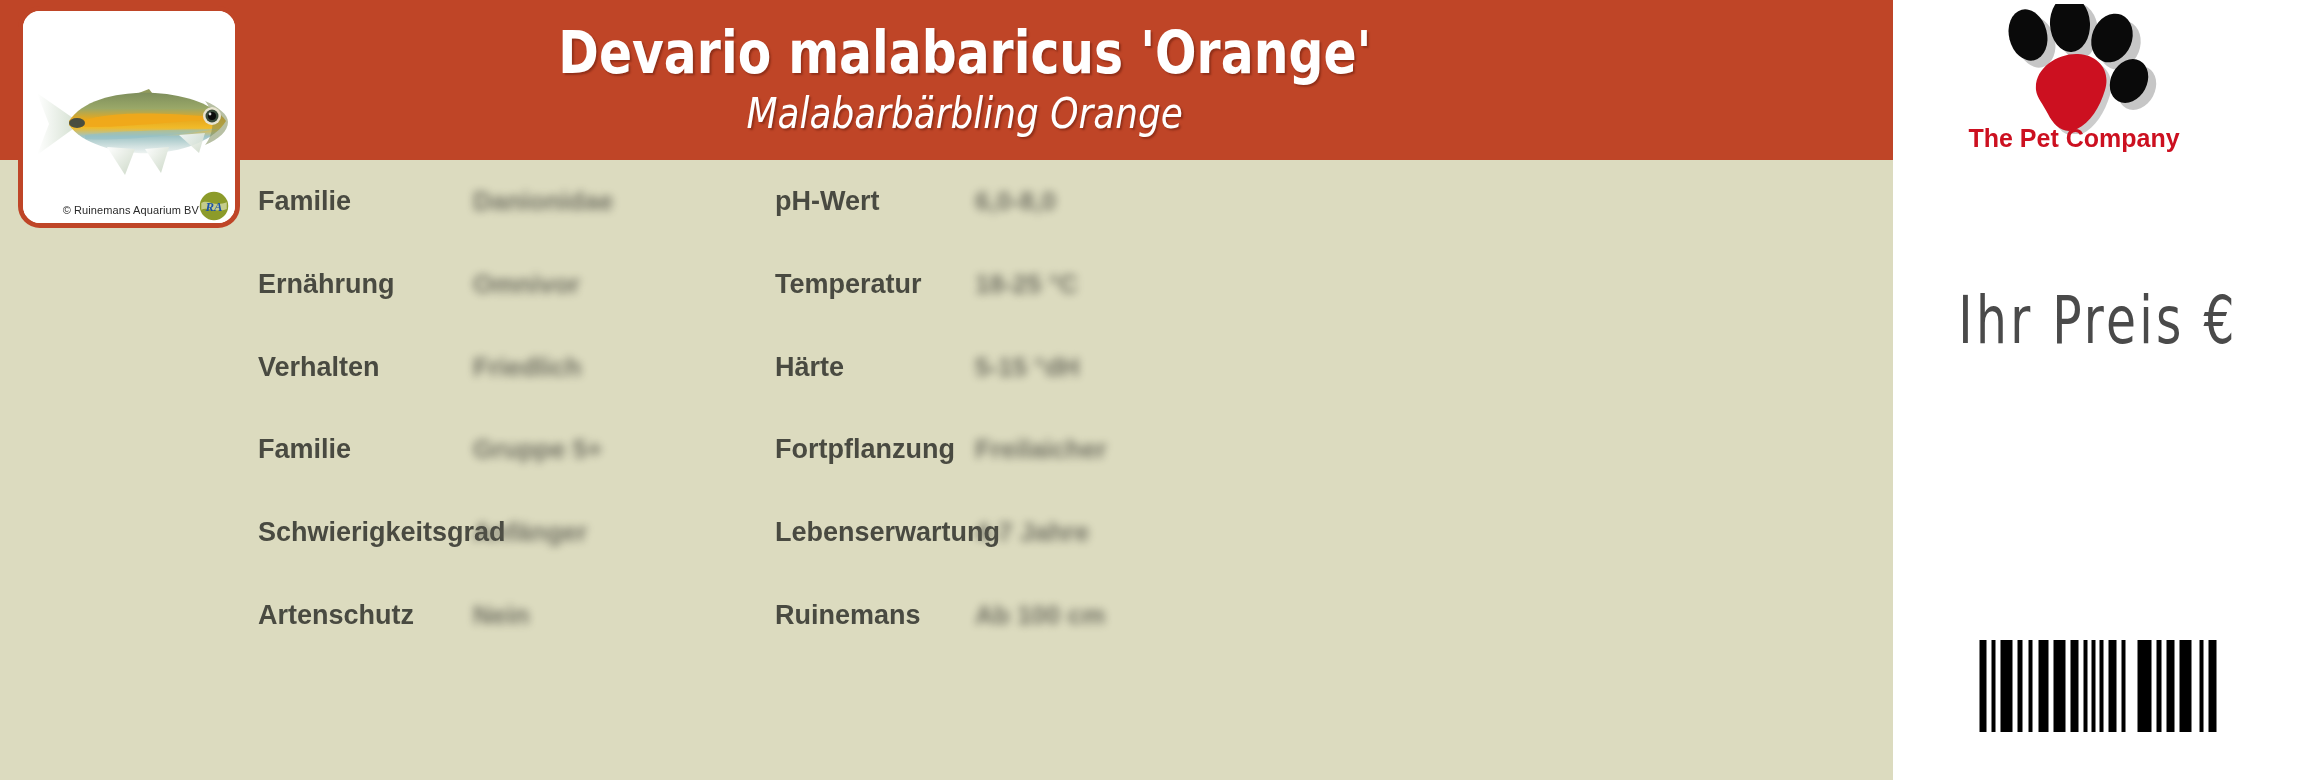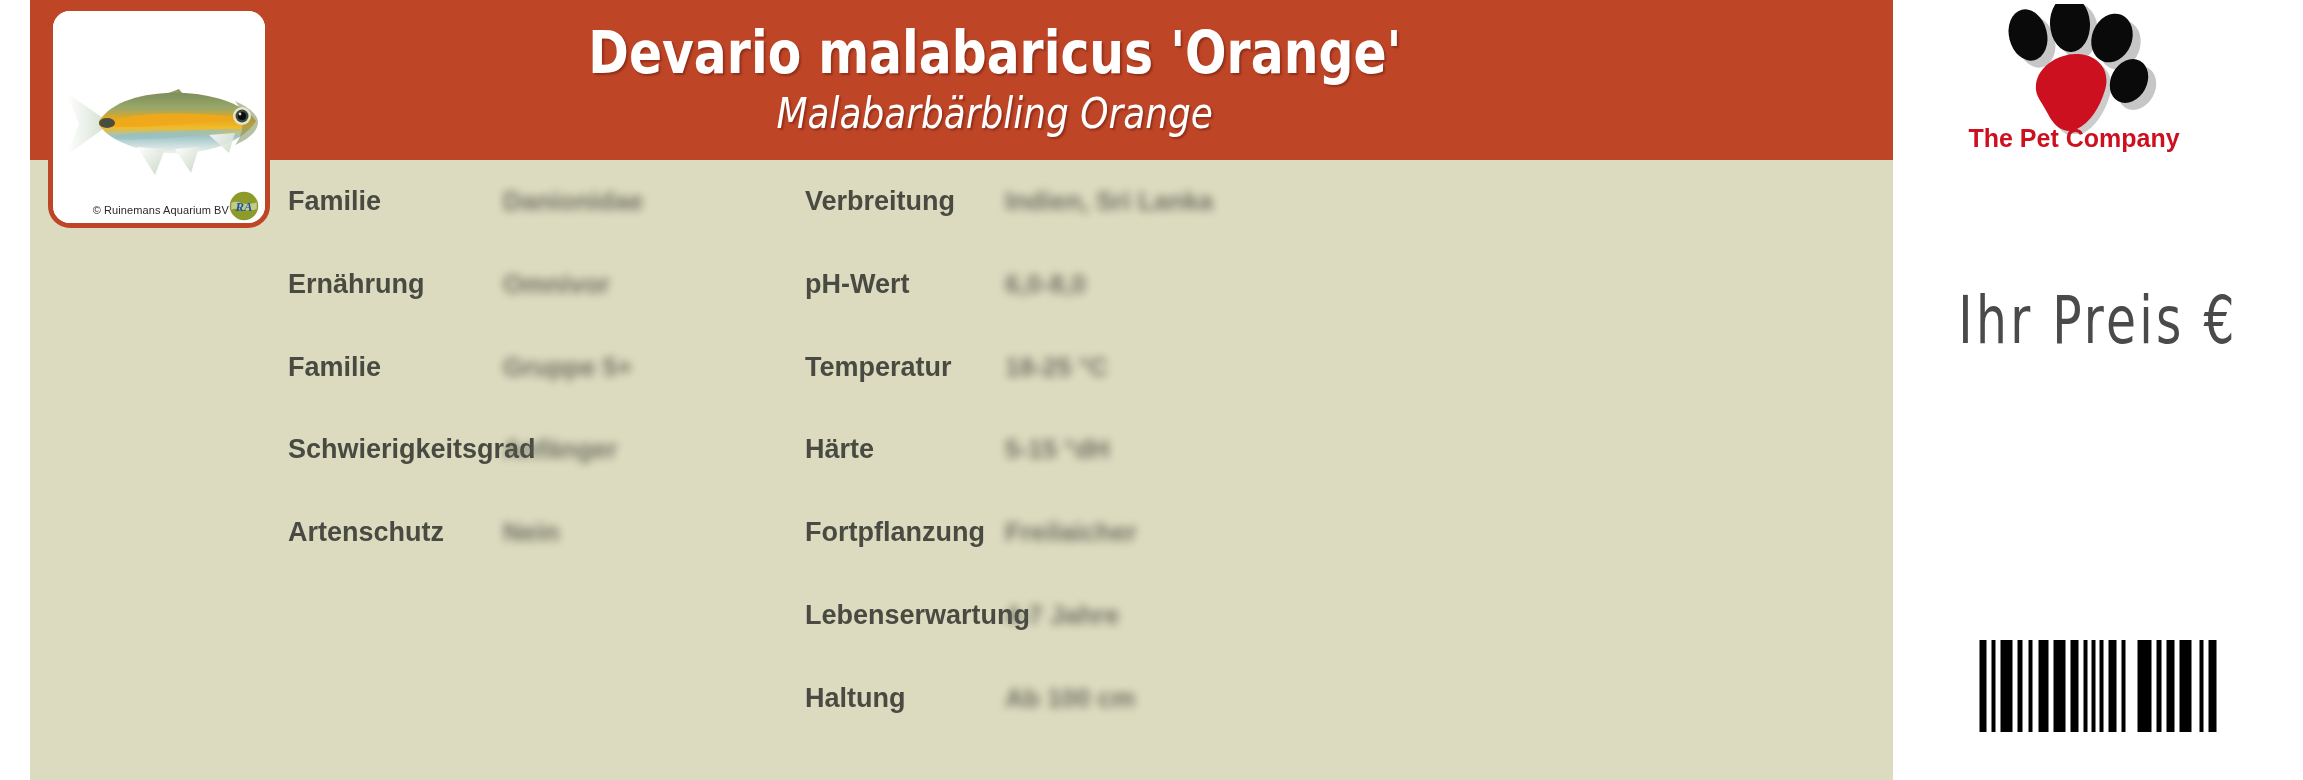--- a/index.html
+++ b/index.html
@@ -14,21 +14,20 @@
     width:2303px; height:780px;
     background:#ffffff;
   }
 
   
   .main-card {
     position:absolute; left:0; top:0;
     width:2226px; height:780px;
     background:#dcdbbf;
     overflow:hidden;
-    margin-left:30px;
   }
   .header-band {
     position:absolute; left:0; top:0;
     width:1893px; height:160px;
     background:#bf4527;
   }
   .header-text-wrap {
     position:absolute; left:330px; top:0;
     width:1270px; height:160px;
     display:flex; flex-direction:column;
@@ -242,60 +241,60 @@
       <div class="data-col col-left">
         <div class="data-row">
           <div class="data-label">Familie</div>
           <div class="data-value">Danionidae</div>
         </div>
         <div class="data-row">
           <div class="data-label">Ernährung</div>
           <div class="data-value">Omnivor</div>
         </div>
         <div class="data-row">
+          <div class="data-label">Verhalten</div>
+          <div class="data-value">Friedlich</div>
+        </div>
+        <div class="data-row">
           <div class="data-label">Familie</div>
           <div class="data-value">Gruppe 5+</div>
         </div>
         <div class="data-row">
           <div class="data-label">Schwierigkeitsgrad</div>
           <div class="data-value">Anfänger</div>
         </div>
         <div class="data-row">
           <div class="data-label">Artenschutz</div>
           <div class="data-value">Nein</div>
         </div>
       </div>
 
       <div class="data-col col-right">
         <div class="data-row">
-          <div class="data-label">Verbreitung</div>
-          <div class="data-value">Indien, Sri Lanka</div>
-        </div>
-        <div class="data-row">
           <div class="data-label">pH-Wert</div>
           <div class="data-value">6,0-8,0</div>
         </div>
         <div class="data-row">
           <div class="data-label">Temperatur</div>
           <div class="data-value">18-25 °C</div>
         </div>
         <div class="data-row">
           <div class="data-label">Härte</div>
           <div class="data-value">5-15 °dH</div>
         </div>
         <div class="data-row">
           <div class="data-label">Fortpflanzung</div>
           <div class="data-value">Freilaicher</div>
         </div>
         <div class="data-row">
           <div class="data-label">Lebenserwartung</div>
           <div class="data-value">4-7 Jahre</div>
         </div>
         <div class="data-row">
-          <div class="data-label">Haltung</div>
+          <div class="data-label">Ruinemans</div>
           <div class="data-value">Ab 100 cm</div>
         </div>
       </div>
 
     </div>
   </div>
 
   <div class="right-panel">
 
     <div class="brand-logo">

